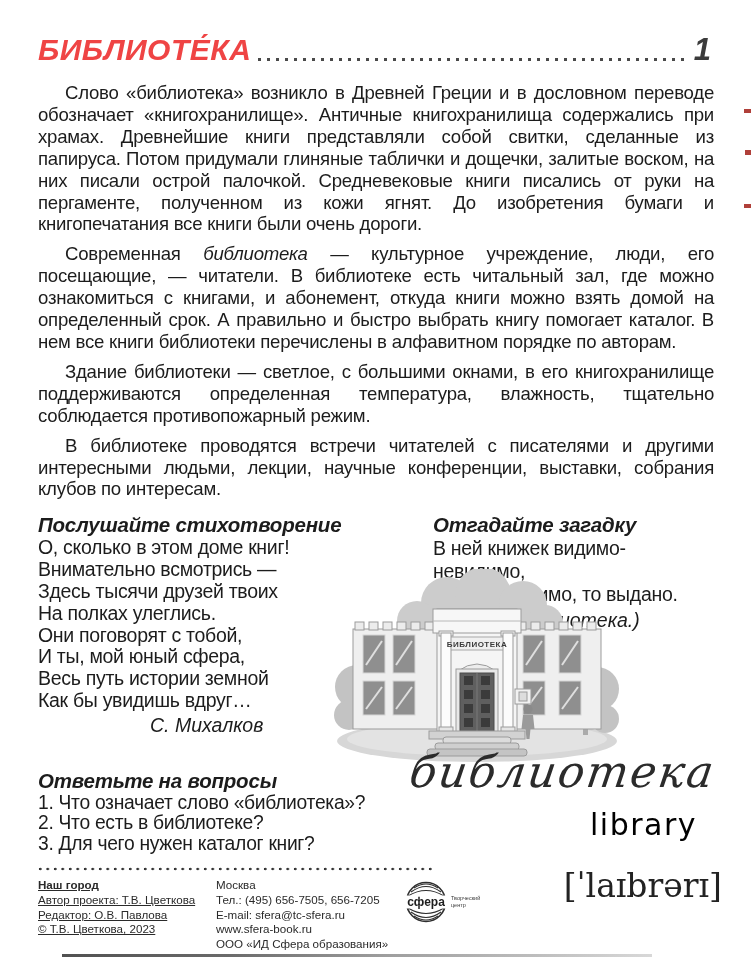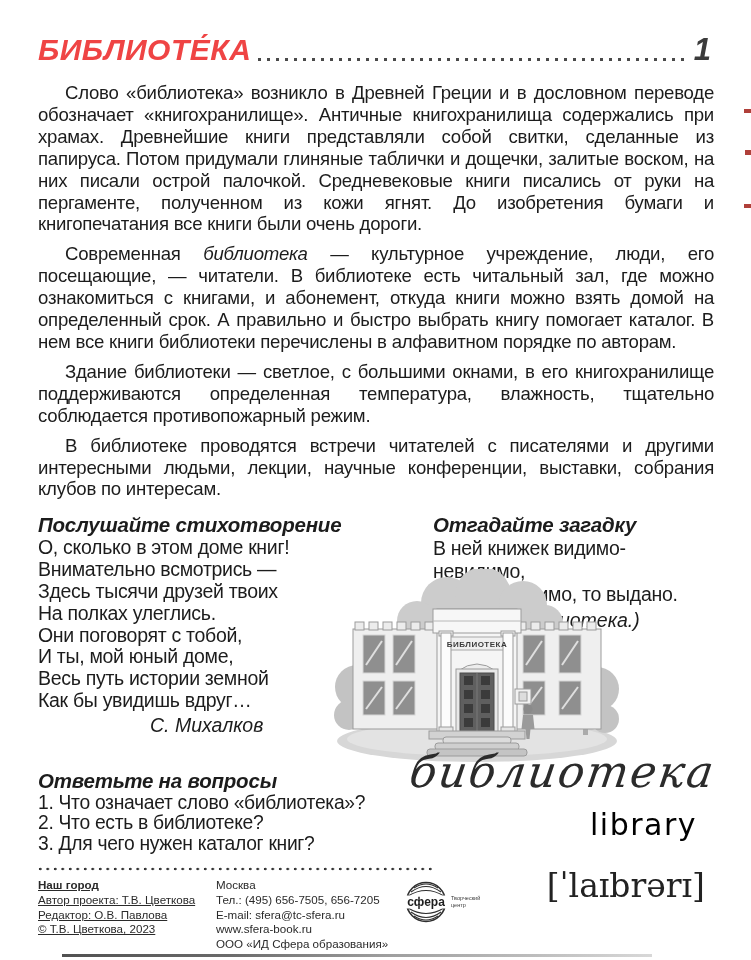--- a/index.html
+++ b/index.html
@@ -49,21 +49,21 @@
 
   
   .illustration{position:absolute;left:331px;top:569px;z-index:2;}
 
   
   .vocab-ru{position:absolute;right:36px;top:750px;z-index:2;line-height:1;
             font-family:"DejaVu Serif",serif;font-style:italic;font-size:44px;letter-spacing:2px;
             color:#2b2b2b;transform:skewX(-8deg);}
   .vocab-en{position:absolute;right:54px;top:810px;z-index:2;line-height:1;
             font-family:"DejaVu Sans",sans-serif;font-size:30px;letter-spacing:1.5px;color:#000000;}
-  .vocab-ipa{position:absolute;right:46px;top:869px;z-index:2;line-height:1;
+  .vocab-ipa{position:absolute;right:29px;top:869px;z-index:2;line-height:1;
              font-family:"DejaVu Serif",serif;font-size:33px;color:#222;}
 
   
   .scan-mark{position:absolute;z-index:3;background:#b0403a;}
   .mark-1{left:744px;top:109px;width:7px;height:4px;}
   .mark-2{left:745px;top:150px;width:6px;height:5px;}
   .mark-3{left:744px;top:204px;width:7px;height:4px;}
   .bottom-strip{position:absolute;left:62px;top:954px;width:590px;height:3px;z-index:3;
                 background:linear-gradient(90deg,#515151 0%,#6a6a6a 28%,#9e9e9e 55%,#bdbdbd 80%,#d8d8d8 100%);}
 </style>
@@ -87,21 +87,21 @@
     <p class="body">В библиотеке проводятся встречи читателей с писателями и другими интересными людьми, лекции, научные конференции, выставки, собрания клубов по интересам.</p>
 
     <div class="cols">
       <div class="col-left">
         <div class="subhead">Послушайте стихотворение</div>
         <div class="poem-line">О, сколько в этом доме книг!</div>
         <div class="poem-line">Внимательно всмотрись —</div>
         <div class="poem-line">Здесь тысячи друзей твоих</div>
         <div class="poem-line">На полках улеглись.</div>
         <div class="poem-line">Они поговорят с тобой,</div>
-        <div class="poem-line">И ты, мой юный доме,</div>
+        <div class="poem-line">И ты, мой юный сфера,</div>
         <div class="poem-line">Весь путь истории земной</div>
         <div class="poem-line">Как бы увидишь вдруг…</div>
         <div class="poem-author">С. Михалков</div>
 
         <div class="subhead q-head">Ответьте на вопросы</div>
         <div class="q-line">1. Что означает слово «библиотека»?</div>
         <div class="q-line">2. Что есть в библиотеке?</div>
         <div class="q-line">3. Для чего нужен каталог книг?</div>
       </div>
 

